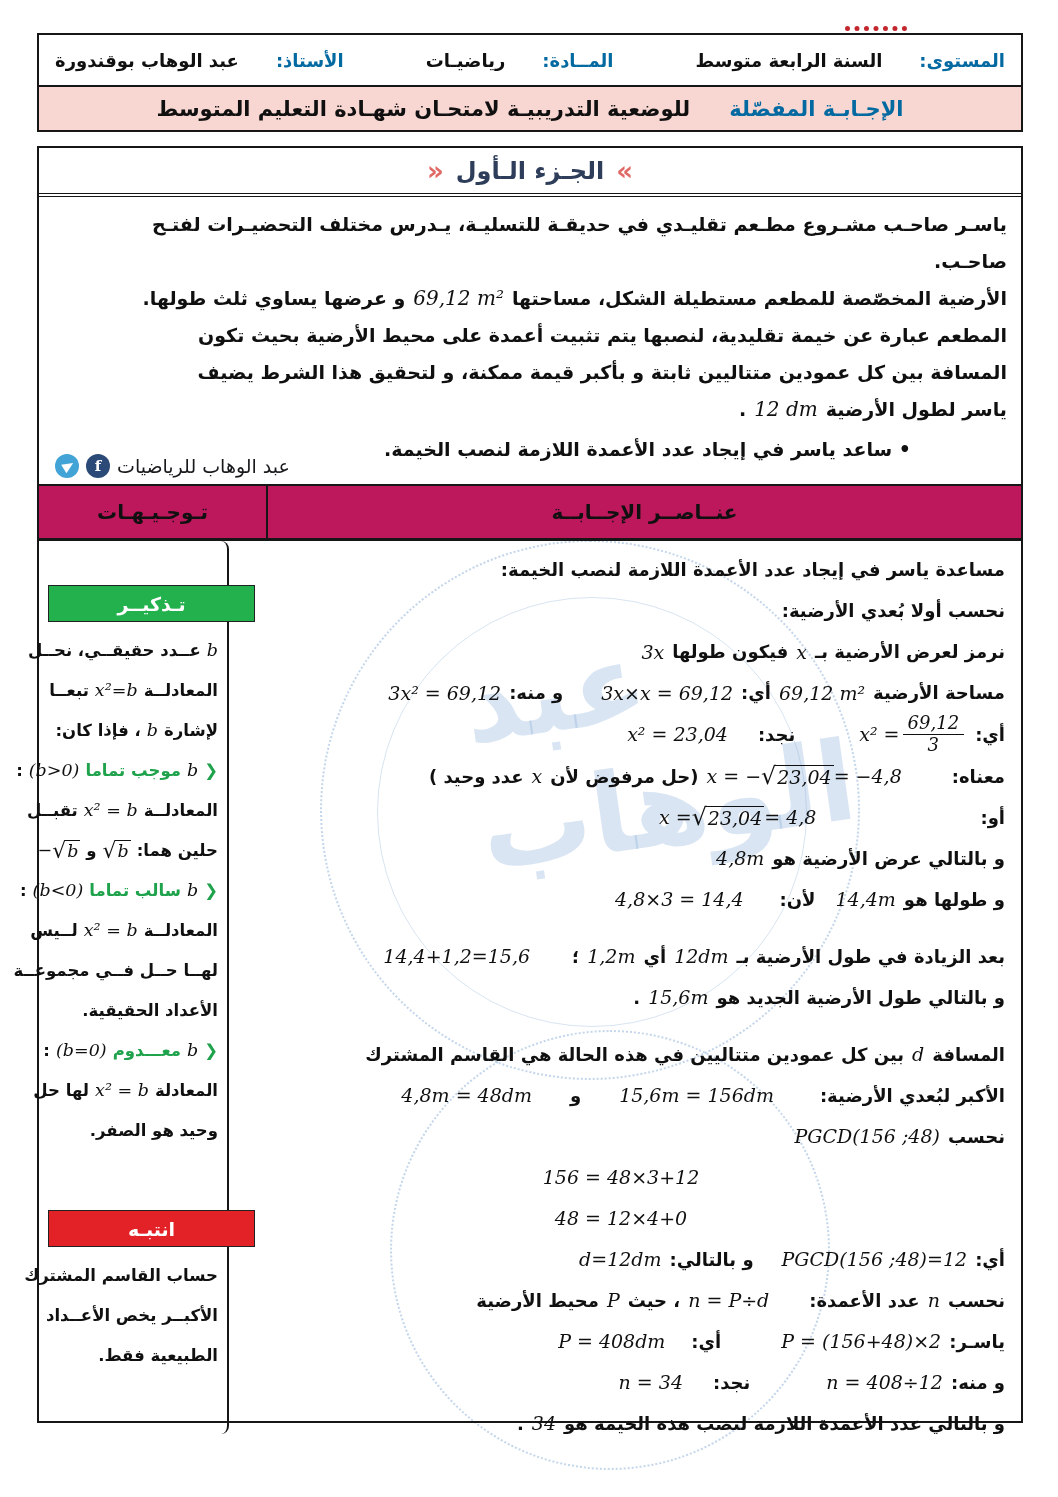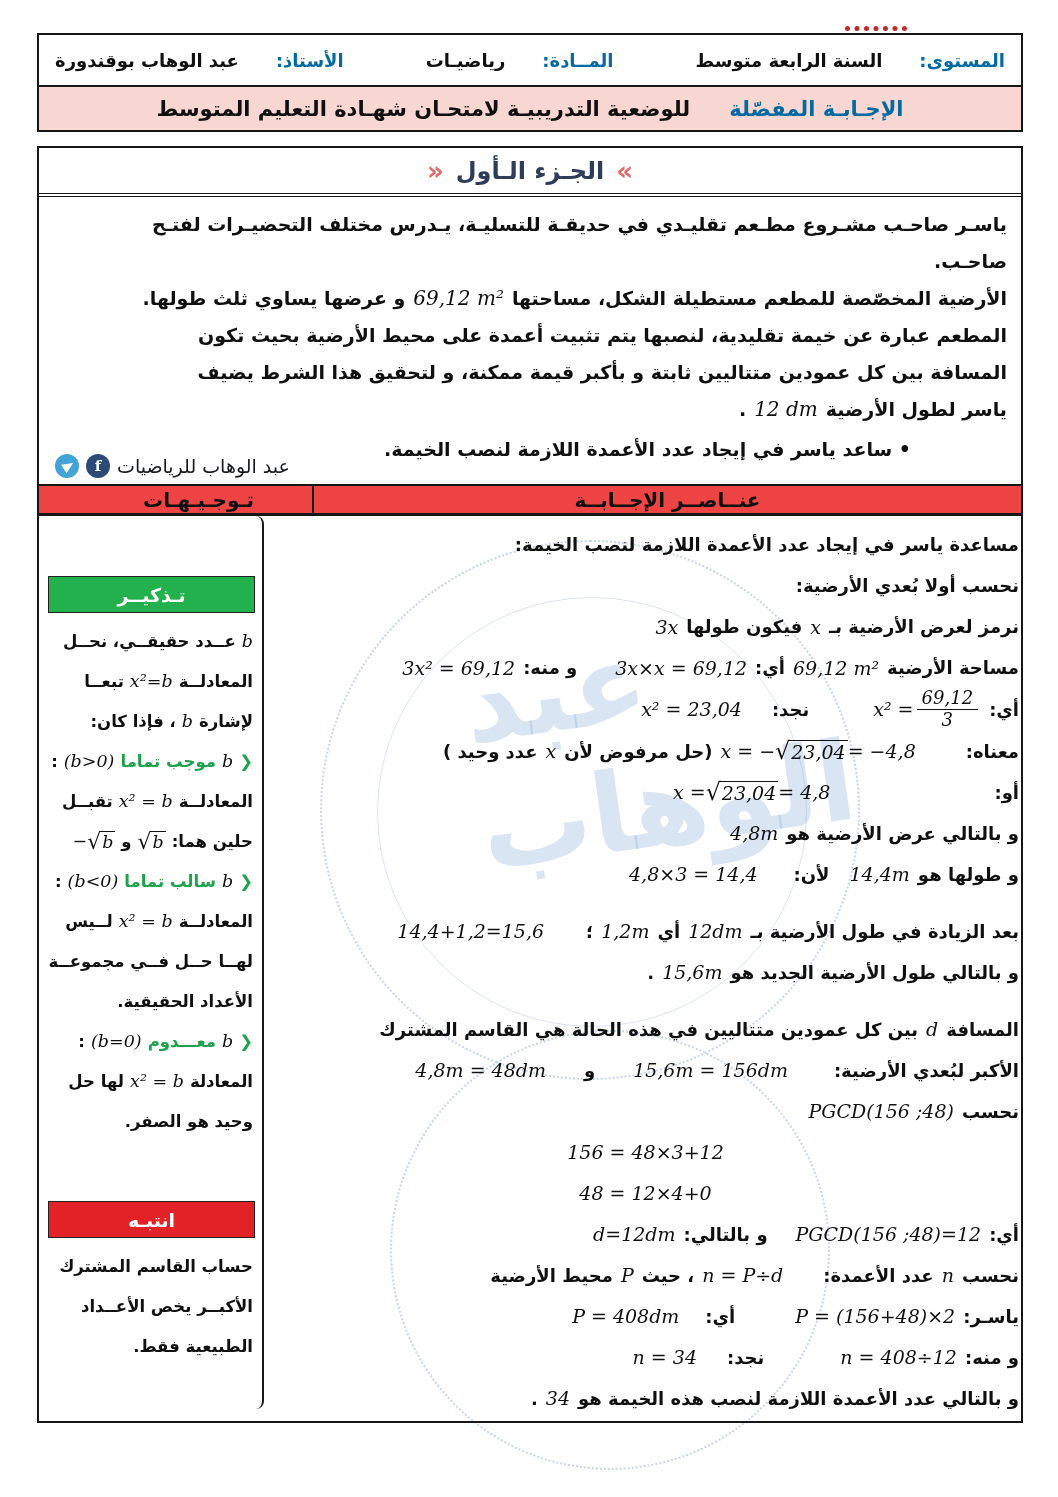--- a/index.html
+++ b/index.html
@@ -66,30 +66,30 @@
                position:absolute; left:16px; bottom:6px; z-index:2; }
   .brand-text { font-size:19px; color:#17191c; font-weight:normal; }
   .icon-circle { width:24px; height:24px; border-radius:50%; display:flex;
                  align-items:center; justify-content:center; flex:0 0 auto; }
   .fb { background:#2c4a77; color:#fff; font-family:"DejaVu Serif",serif; font-weight:bold; font-size:15px; }
   .tg { background:#42a3d6; position:relative; }
   .tg-plane { width:0; height:0; border-top:5px solid transparent; border-bottom:5px solid transparent;
               border-left:11px solid #fff; transform:rotate(-32deg); margin-left:2px; }
 
   
-  .tbl-head { height:32px; border-top:2.5px solid #161616; border-bottom:3px solid #161616;
-              display:flex; background:#ef4444;padding-left:46px; }
+  .tbl-head { height:57px; border-top:2.5px solid #161616; border-bottom:3px solid #161616;
+              display:flex; background:#be185d; }
   .th-guid { width:229px; border-right:2.5px solid #161616; display:flex; align-items:center;
              justify-content:center; font-size:20px; font-weight:bold; color:#101010; }
   .th-ans  { flex:1; display:flex; align-items:center; justify-content:center;
              font-size:20px; font-weight:bold; color:#101010; }
 
   .tbl-body { display:flex; height:893px; }
-  .cell-guid { width:225px; border-right:2.5px solid #161616; padding:16px 9px; position:relative;border-radius:8px; }
-  .cell-ans  { flex:1; padding:8px 0 0 8px; position:relative; overflow:hidden; }
+  .cell-guid { width:190px; border-right:2.5px solid #161616; padding:0 9px; position:relative;border-radius:8px; }
+  .cell-ans  { flex:1; padding:8px 14px 0 8px; position:relative; overflow:hidden; }
 
   .cell-ans .line { min-height:41px; font-size:18px; padding-right:2px; }
   .cell-ans .mseg, .cell-ans .mg { font-size:19px; }
 
   .cell-guid .line { min-height:40px; font-size:16.5px; gap:6px; }
   .cell-guid .mseg, .cell-guid .mg { font-size:17.5px; }
 
   .mini-box { width:207px; height:37px; margin:44px auto 8px auto; border:1.5px solid #222;
               display:flex; align-items:center; justify-content:center;
               color:#fff; font-size:19px; font-weight:bold; }

